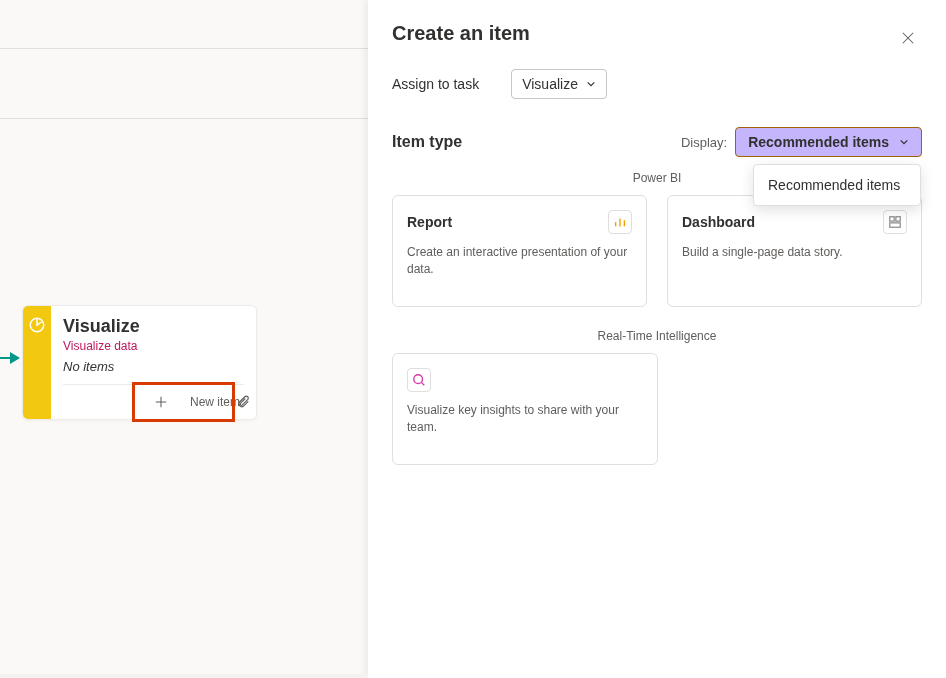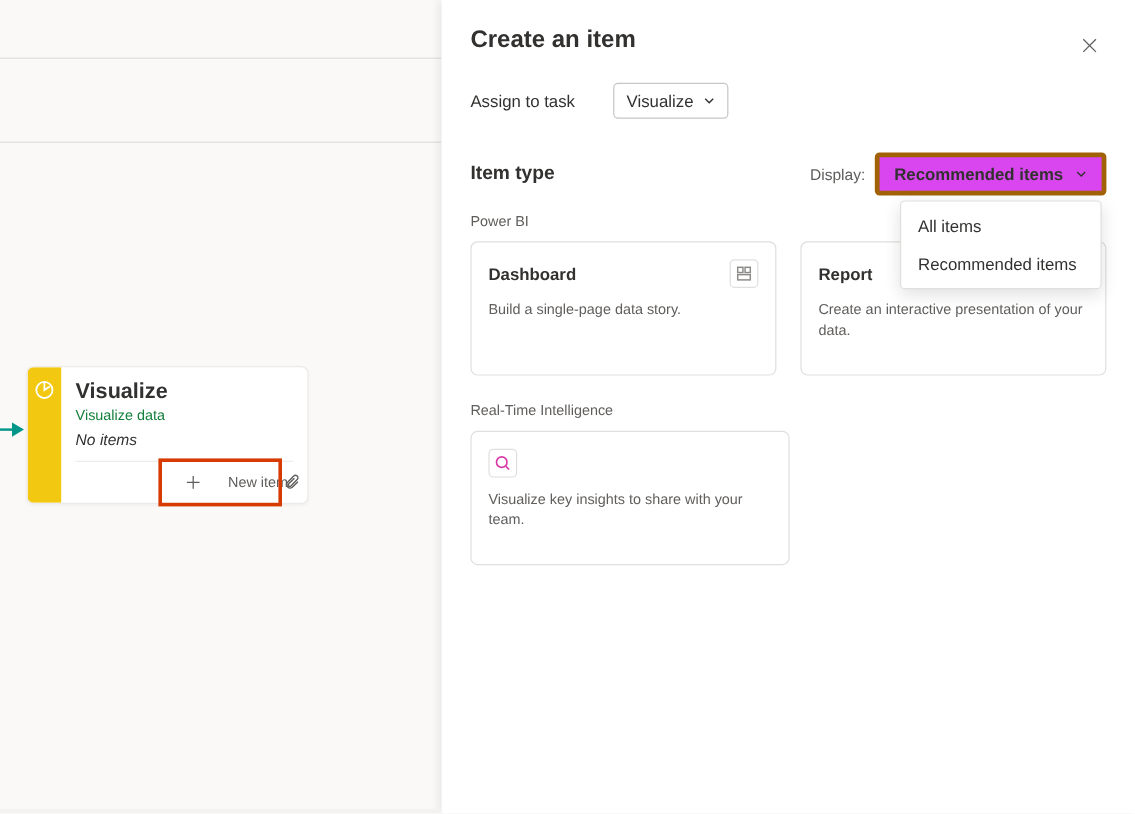--- a/index.html
+++ b/index.html
@@ -66,21 +66,21 @@
       padding-top: 10px;
       color: #fff;
     }
     .task-card .body {
       flex: 1;
       padding: 10px 12px 0 12px;
       display: flex;
       flex-direction: column;
     }
     .task-title { font-size: 18px; font-weight: 600; color: #323130; }
-    .task-sub { font-size: 12px; color: #15803d; margin-top: 2px; }
+    .task-sub { font-size: 12px; color: #be185d; margin-top: 2px; }
     .task-count { font-size: 13px; color: #323130; margin-top: 6px; font-style: italic; }
     .task-footer {
       border-top: 1px solid #edebe9;
       margin-top: 10px;
       padding: 8px 0 8px 0;
       display: flex;
       justify-content: flex-end;
       align-items: center;
       gap: 8px;
     }
@@ -156,23 +156,23 @@
     .section-row {
       display: flex;
       justify-content: space-between;
       align-items: center;
       margin-bottom: 14px;
       gap: 44px;
     }
     .section-heading { font-size: 16px; font-weight: 600; }
     .display-wrap { display: flex; align-items: center; gap: 8px; font-size: 13px; color: #605e5c; }
     .display-select {
-      border: 4px solid #a16207;
+      border: 1px solid #a16207;
       border-radius: 4px;
-      background: #d946ef;
+      background: #c4b5fd;
       padding: 6px 12px;
       display: flex;
       align-items: center;
       gap: 10px;
       cursor: pointer;
       font-size: 14px;
       font-weight: 600;
       color: #323130;
       position: relative;
     }
@@ -193,20 +193,21 @@
       font-size: 14px;
       font-weight: 400;
       color: #323130;
       cursor: pointer;
     }
     .group-label {
       font-size: 12px;
       color: #605e5c;
       margin-top: 6px;
       margin-bottom: 10px;
+      text-align: center;
     }
     .cards-row {
       display: flex;
       gap: 20px;
       margin-bottom: 22px;
     }
     .item-card {
       width: 266px;
       min-height: 112px;
       border: 1px solid #e1dfdd;
@@ -303,55 +304,54 @@
   <div class="section-row">
     <div class="section-heading">Item type</div>
     <div class="display-wrap">
       <span>Display:</span>
       <div class="display-select">
         <span>Recommended items</span>
         <svg class="chevron" viewBox="0 0 12 12" fill="none" stroke="#323130" stroke-width="1.4">
           <path d="M2 4l4 4 4-4"></path>
         </svg>
         <div class="dropdown-popup">
-          <div class="dropdown-item">All items</div>
           <div class="dropdown-item">Recommended items</div>
         </div>
       </div>
     </div>
   </div>
 
   <div class="group-label">Power BI</div>
   <div class="cards-row">
+    <div class="item-card">
+      <div class="row1">
+        <div class="title">Report</div>
+        <div class="card-icon">
+          <svg width="14" height="14" viewBox="0 0 16 16" fill="none" stroke="#f2a100" stroke-width="1.6">
+            <line x1="3" y1="13" x2="3" y2="8"></line>
+              <line x1="8" y1="13" x2="8" y2="4"></line>
+              <line x1="13" y1="13" x2="13" y2="6"></line>
+          </svg>
+        </div>
+      </div>
+      <div class="desc">Create an interactive presentation of your data.</div>
+    </div>
     <div class="item-card">
       <div class="row1">
         <div class="title">Dashboard</div>
         <div class="card-icon">
           <svg width="14" height="14" viewBox="0 0 16 16" fill="none" stroke="#8c8a88" stroke-width="1.4">
             <rect x="2" y="2" width="5" height="5"></rect>
               <rect x="9" y="2" width="5" height="5"></rect>
               <rect x="2" y="9" width="12" height="5"></rect>
           </svg>
         </div>
       </div>
       <div class="desc">Build a single-page data story.</div>
     </div>
-    <div class="item-card">
-      <div class="row1">
-        <div class="title">Report</div>
-        <div class="card-icon">
-          <svg width="14" height="14" viewBox="0 0 16 16" fill="none" stroke="#f2a100" stroke-width="1.6">
-            <line x1="3" y1="13" x2="3" y2="8"></line>
-              <line x1="8" y1="13" x2="8" y2="4"></line>
-              <line x1="13" y1="13" x2="13" y2="6"></line>
-          </svg>
-        </div>
-      </div>
-      <div class="desc">Create an interactive presentation of your data.</div>
-    </div>
   </div>
 
   <div class="group-label">Real-Time Intelligence</div>
   <div class="cards-row">
     <div class="item-card">
       <div class="row1">
         <div class="card-icon">
           <svg width="14" height="14" viewBox="0 0 16 16" fill="none" stroke="#d83ba8" stroke-width="1.6">
             <circle cx="7" cy="7" r="5"></circle>
               <line x1="11" y1="11" x2="14" y2="14"></line>

